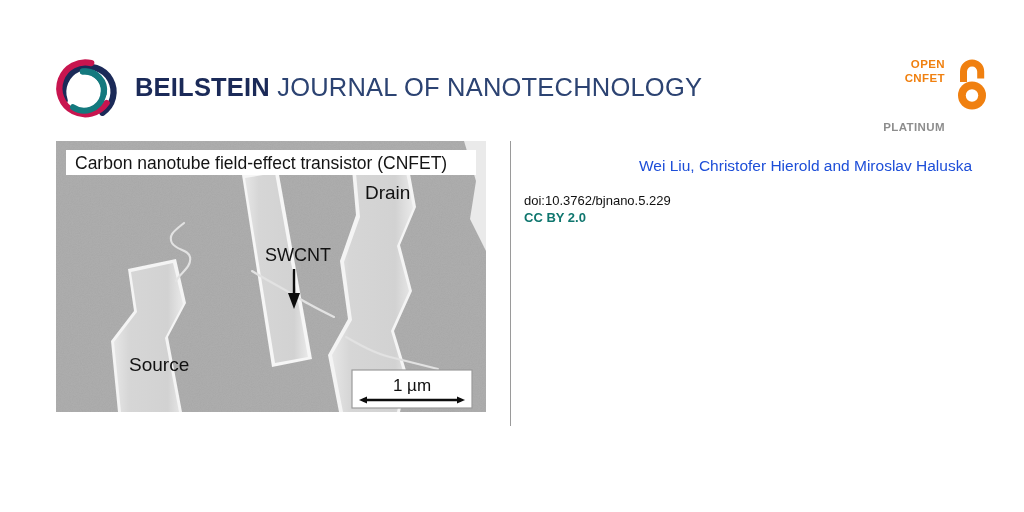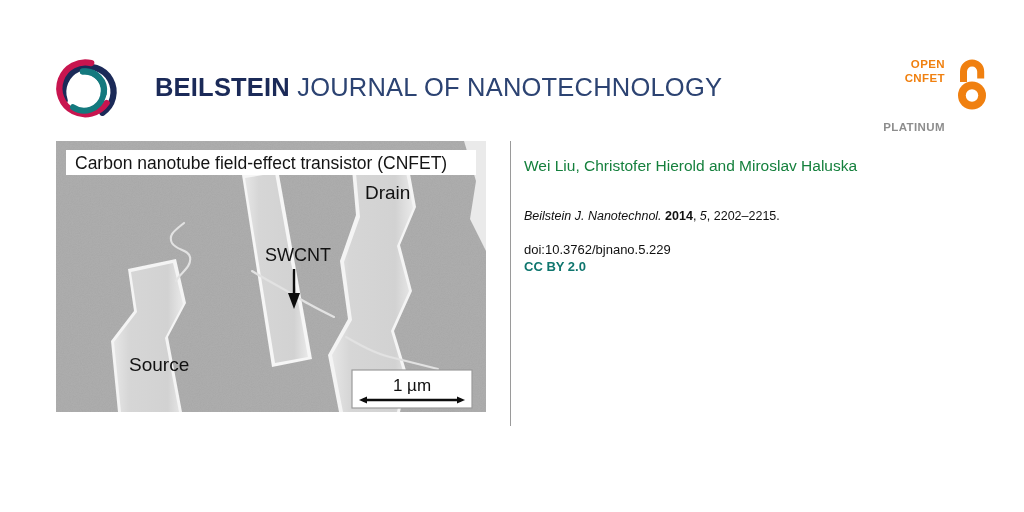--- a/index.html
+++ b/index.html
@@ -23,21 +23,20 @@
     width: 1024px;
     height: 130px;
   }
 
   #logo-block {
     position: absolute;
     left: 52px;
     top: 54px;
     display: flex;
     align-items: center;
-    gap: 20px;
   }
 
   #logo-mark {
     width: 70px;
     height: 70px;
     flex: 0 0 auto;
   }
 
   #wordmark {
     margin-left: 13px;
@@ -112,24 +111,25 @@
   #article-title {
     color: #1565b4;
     font-size: 17.5px;
     font-weight: bold;
     line-height: 21px;
     margin: 0;
     letter-spacing: -0.1px;
   }
 
   #authors {
-    color: #15803d;
+    color: #1d4ed8;
     font-size: 15.5px;
     line-height: 19px;
     margin: 15px 0 0 0;
+    text-align: right;
   }
 
   #citation {
     color: #111111;
     font-size: 12.5px;
     line-height: 16px;
     margin: 33px 0 0 0;
   }
   #citation .cit-journal { font-style: italic; }
   #citation .cit-year    { font-weight: bold; }
@@ -261,18 +261,15 @@
       <text x="356" y="250" text-anchor="middle" font-family="Liberation Sans, sans-serif" font-size="17" fill="#101010">1 µm</text>
       <line x1="307" y1="259" x2="405" y2="259" stroke="#0d0d0d" stroke-width="2.6"></line>
       <polygon points="303,259 311,255.5 311,262.5" fill="#0d0d0d"></polygon>
       <polygon points="409,259 401,255.5 401,262.5" fill="#0d0d0d"></polygon>
     </g>
   </svg>
 </div>
 
 <div id="meta">
   <p id="authors">Wei Liu, Christofer Hierold and Miroslav Haluska</p>
-  <p id="citation">
-    <span class="cit-journal">Beilstein J. Nanotechnol.</span><span> </span><span class="cit-year">2014</span><span>, </span><span class="cit-volume">5</span><span>, </span><span>2202–2215.</span>
-  </p>
   <p id="doi-line">doi:10.3762/bjnano.5.229</p>
   <p id="license-line">CC BY 2.0</p>
 </div>
 
 </body></html>

